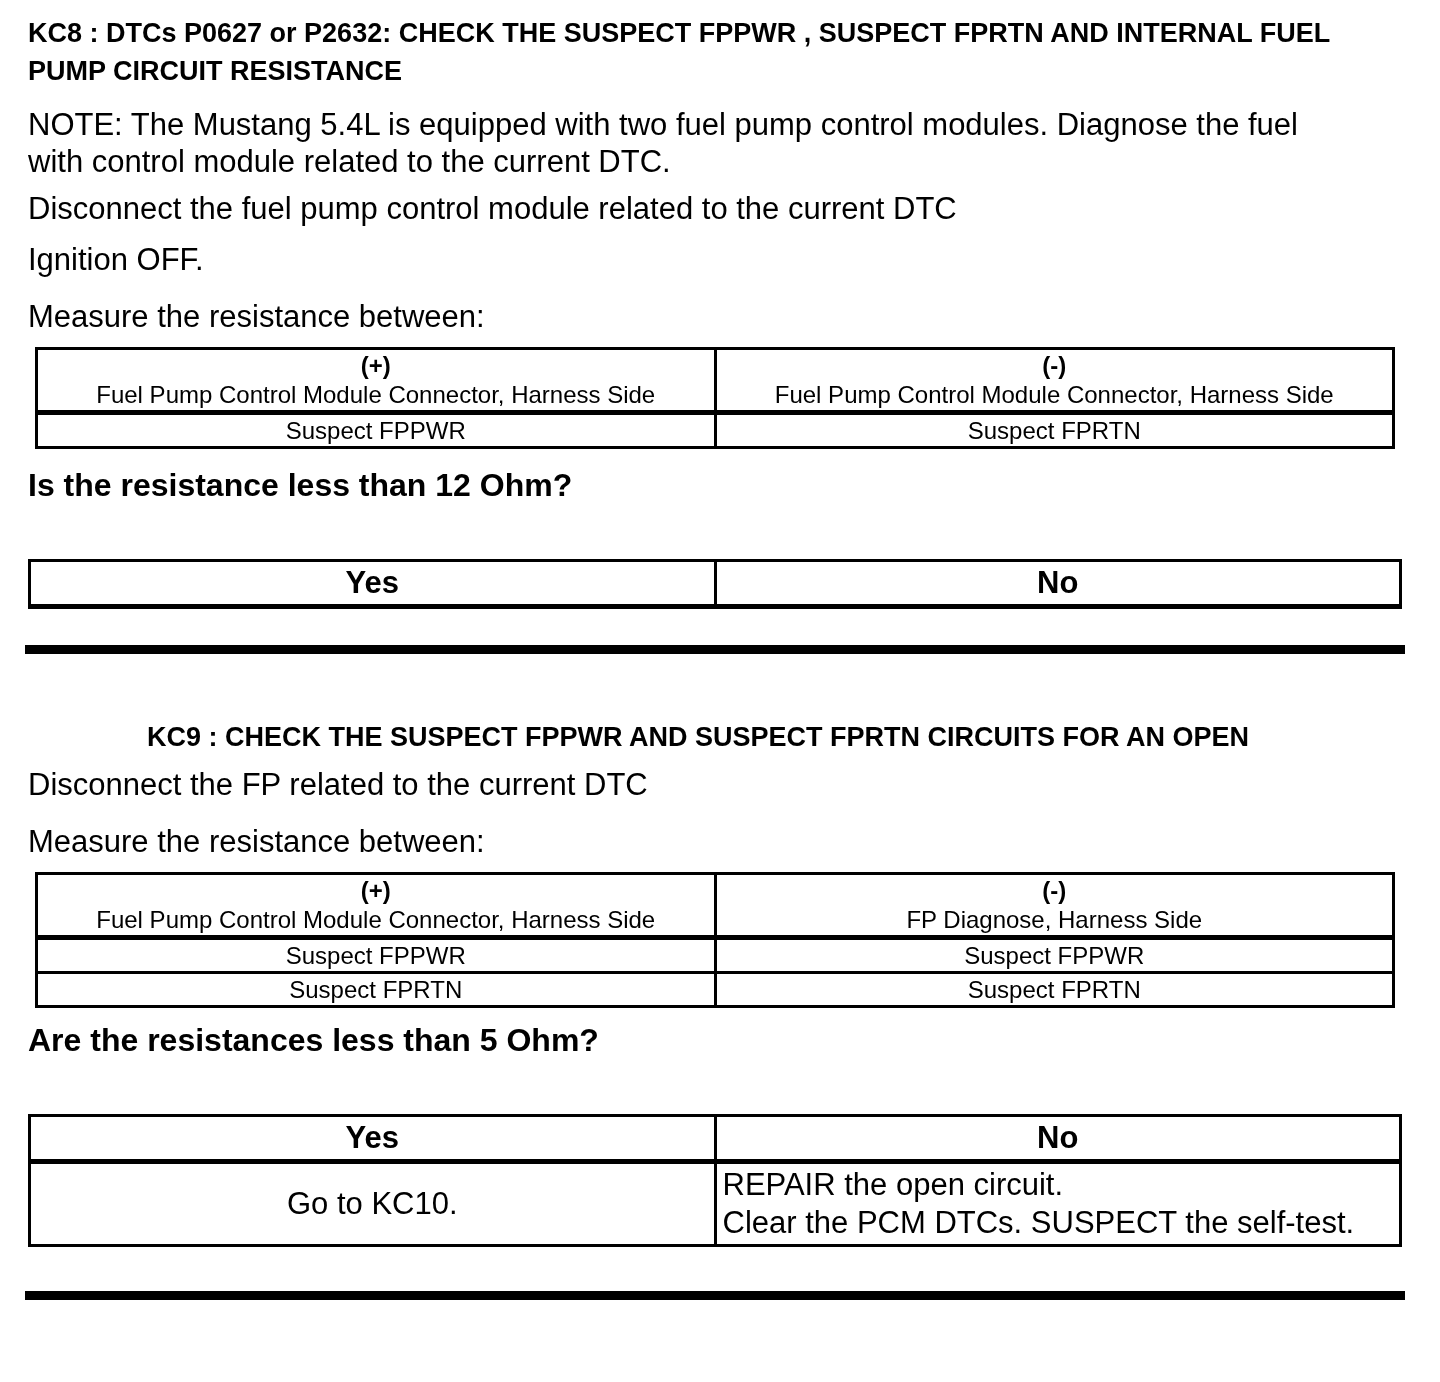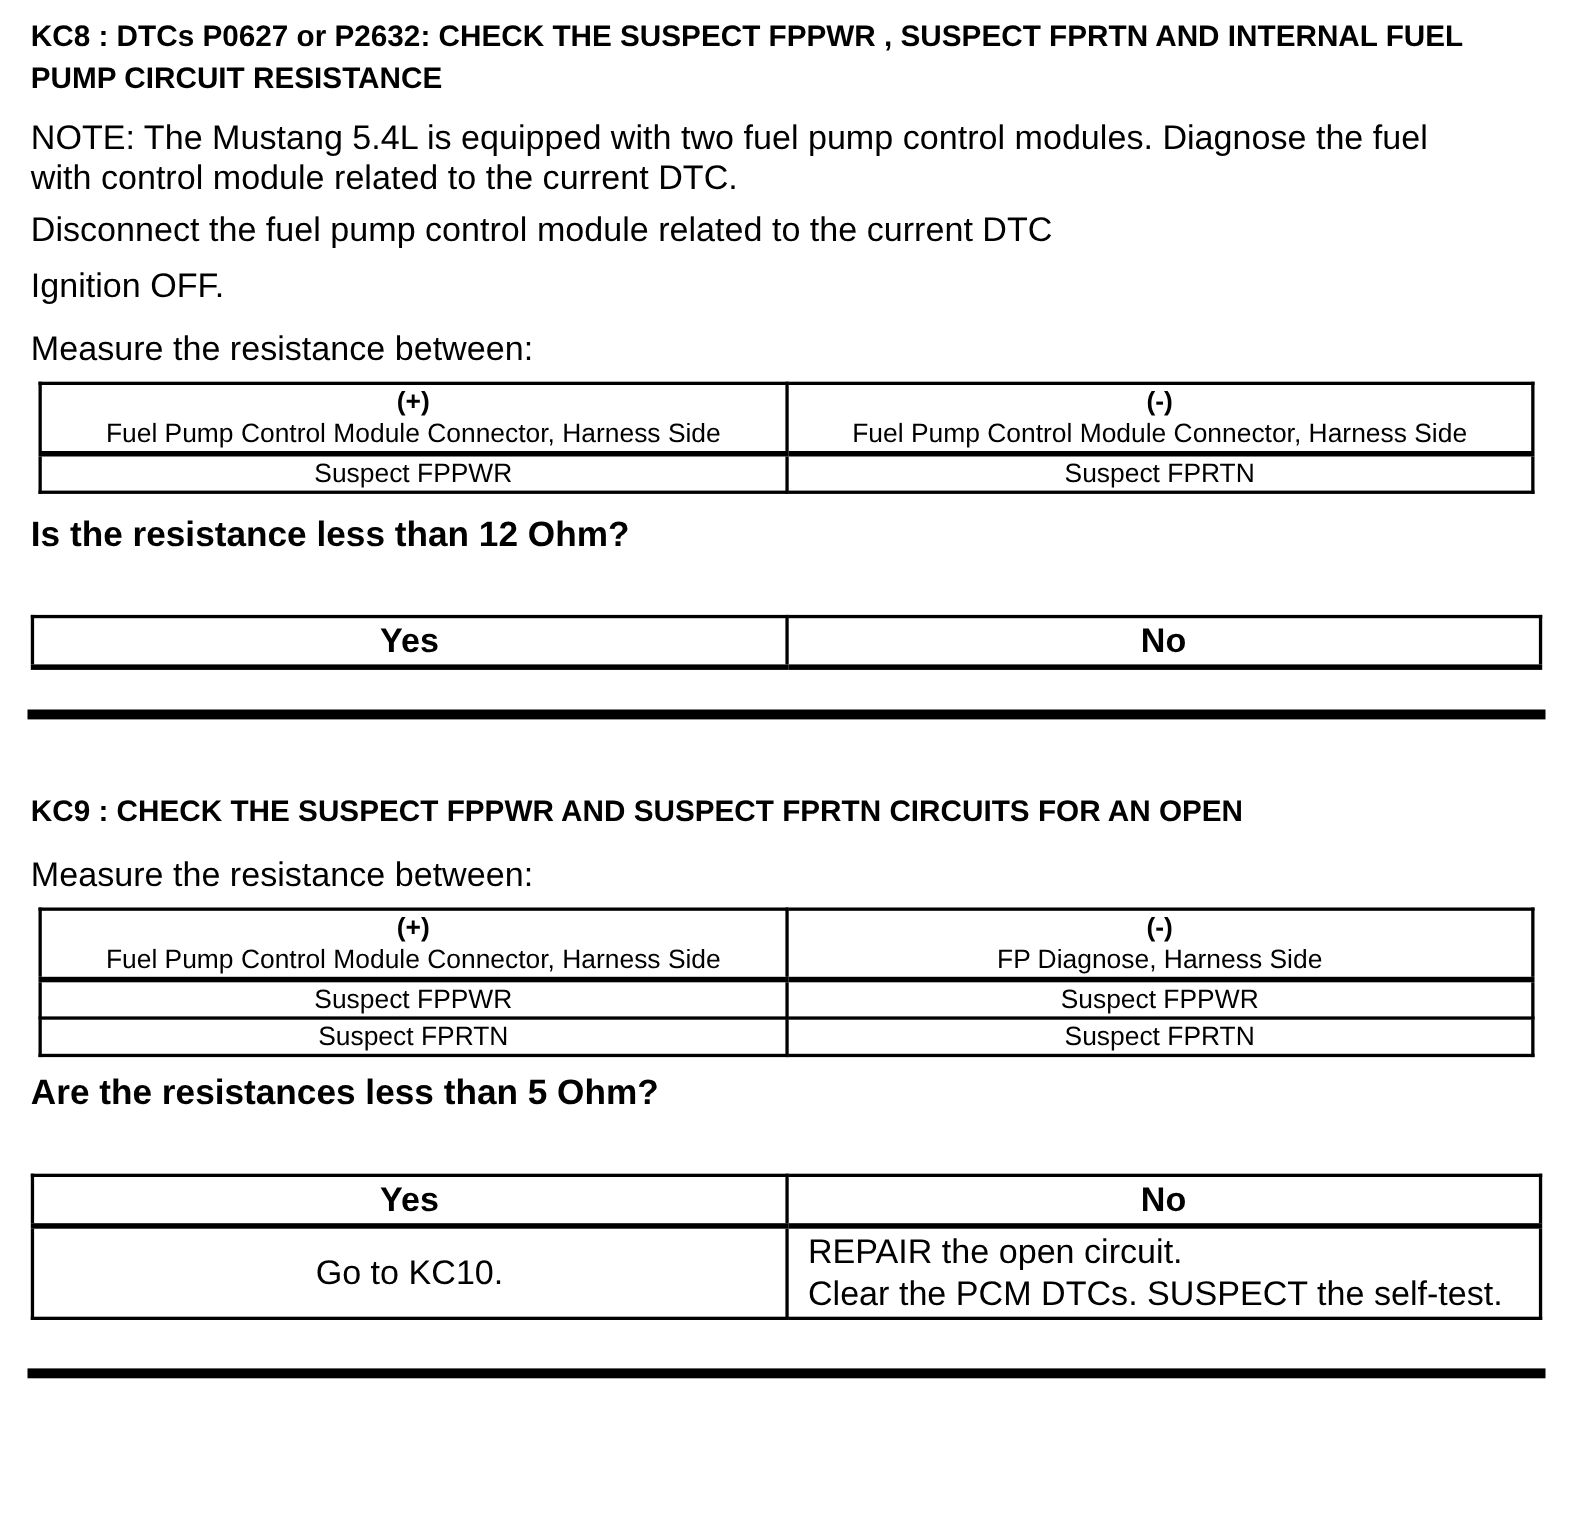--- a/index.html
+++ b/index.html
@@ -70,31 +70,31 @@
     padding: 2px 4px;
   }
   table.decision-table td.dt-header {
     font-weight: bold;
     height: 44px;
     border-bottom-width: 5px;
   }
   table.decision-table td.dt-action { height: 48px; }
   table.decision-table td.dt-action-left {
     text-align: left;
-    padding-left: 18px;
+    padding-left: 6px;
   }
   .divider {
     border: none;
     height: 9px;
     background: #000000;
     width: 1380px;
     margin: 36px 0 0 -3px;
   }
   .divider-bottom { margin-top: 44px; }
-  .kc9-title { margin-top: 64px; max-width: 1340px; }
+  .kc9-title { margin-top: 64px; max-width: 1340px; text-align: center; }
   .mt2 { margin-top: 14px; }
   .q2 { margin-top: 12px; }
   .dt2 { margin-top: 52px; }
 </style>
 </head>
 <body>
 
 <div class="page">
 
   <section>
@@ -137,20 +137,21 @@
         </tr>
       </tbody>
     </table>
   </section>
 
   <hr class="divider">
 
   <section>
     <h1 class="section-title kc9-title">KC9 : CHECK THE SUSPECT FPPWR AND SUSPECT FPRTN CIRCUITS FOR AN OPEN</h1>
 
+    <p class="body-text step-2">Disconnect the FP related to the current DTC</p>
 
     <p class="body-text step-measure">Measure the resistance between:</p>
 
     <table class="measure-table mt2">
       <tbody>
         <tr>
           <td class="mt-header">
             <div class="mt-sign">(+)</div>
             <div>Fuel Pump Control Module Connector, Harness Side</div>
           </td>

